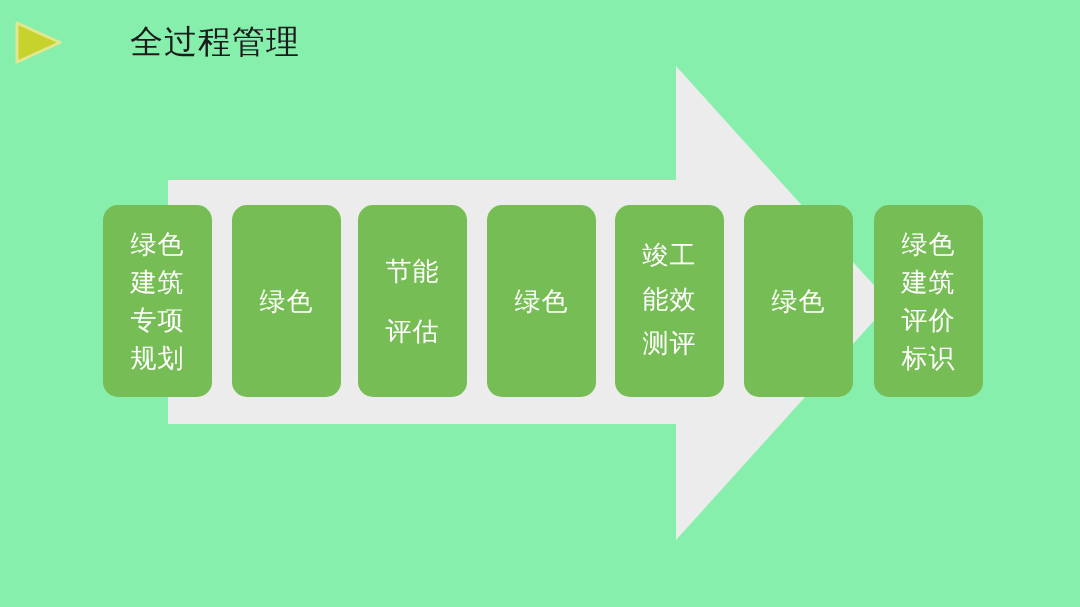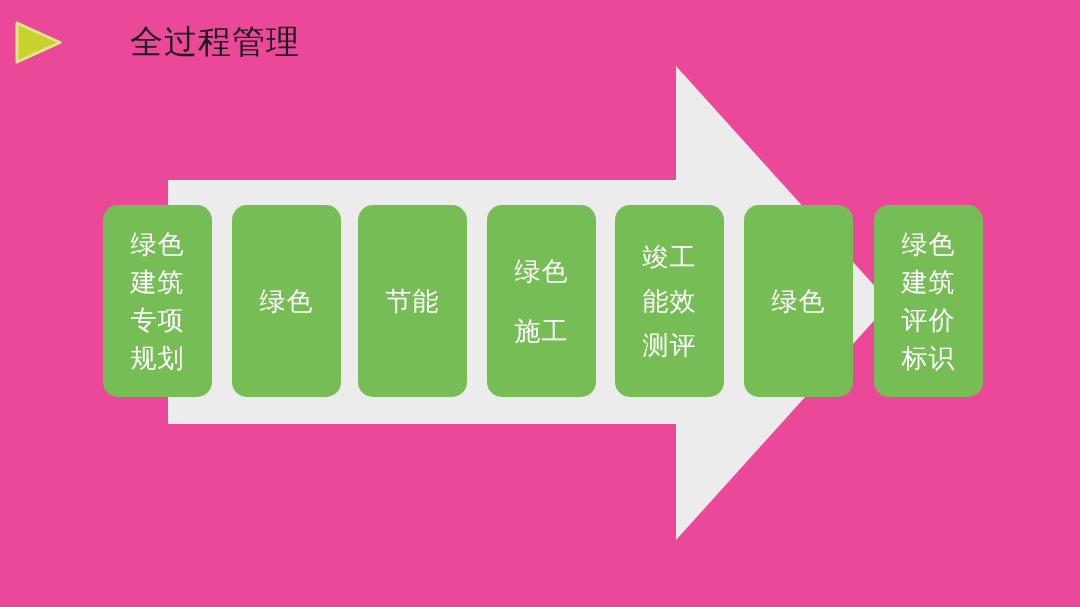--- a/index.html
+++ b/index.html
@@ -88,27 +88,27 @@
     color: #ffffff;
     font-size: 26px;
     text-align: center;
     letter-spacing: 1px;
     white-space: nowrap;
     font-weight: 400;
   }
 
   
   .stage-box.lines-2 .stage-label { line-height: 60px; }
-  .stage-box.lines-3 .stage-label { line-height: 44px; }
+  .stage-box.lines-3 .stage-label { line-height: 44px; font-family: Liberation Mono, monospace; }
   .stage-box.lines-4 .stage-label { line-height: 38px; }
 </style>
 </head>
 <body>
 
-<div id="slide" style="background: #ec4899;">
+<div id="slide" style="background: #86efac;">
 
   <div id="header">
 
     <svg id="play-triangle-icon" viewBox="0 0 50 45">
       <polygon points="4,3 4,42 47,22.5" fill="#c7d22c" stroke="#e2e78f" stroke-width="3" stroke-linejoin="round"></polygon>
     </svg>
 
     <div id="slide-title" style="color: rgb(27, 27, 27);">全过程管理</div>
   </div>
 
@@ -129,27 +129,27 @@
 
     <div class="stage-box lines-2" style="left: 232px; background: rgb(118, 189, 85);">
       <div class="stage-label" style="color: rgb(255, 255, 255);">
         <div>绿色</div>
       </div>
     </div>
 
     <div class="stage-box lines-2" style="left: 358px; background: rgb(118, 189, 85);">
       <div class="stage-label" style="color: rgb(255, 255, 255);">
         <div>节能</div>
+        <div>评估</div>
       </div>
     </div>
 
     <div class="stage-box lines-2" style="left: 487px; background: rgb(118, 189, 85);">
       <div class="stage-label" style="color: rgb(255, 255, 255);">
         <div>绿色</div>
-        <div>施工</div>
       </div>
     </div>
 
     <div class="stage-box lines-3" style="left: 615px; background: rgb(118, 189, 85);">
       <div class="stage-label" style="color: rgb(255, 255, 255);">
         <div>竣工</div>
         <div>能效</div>
         <div>测评</div>
       </div>
     </div>

